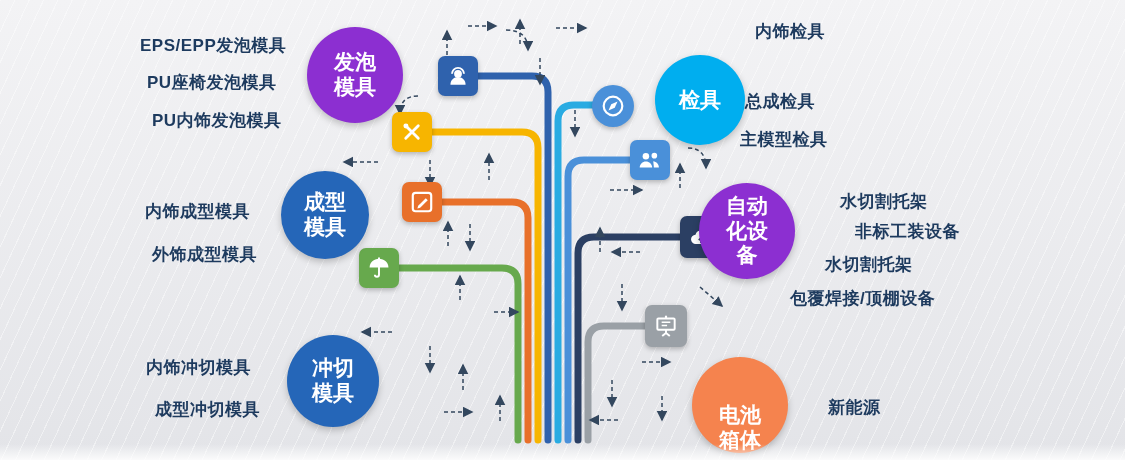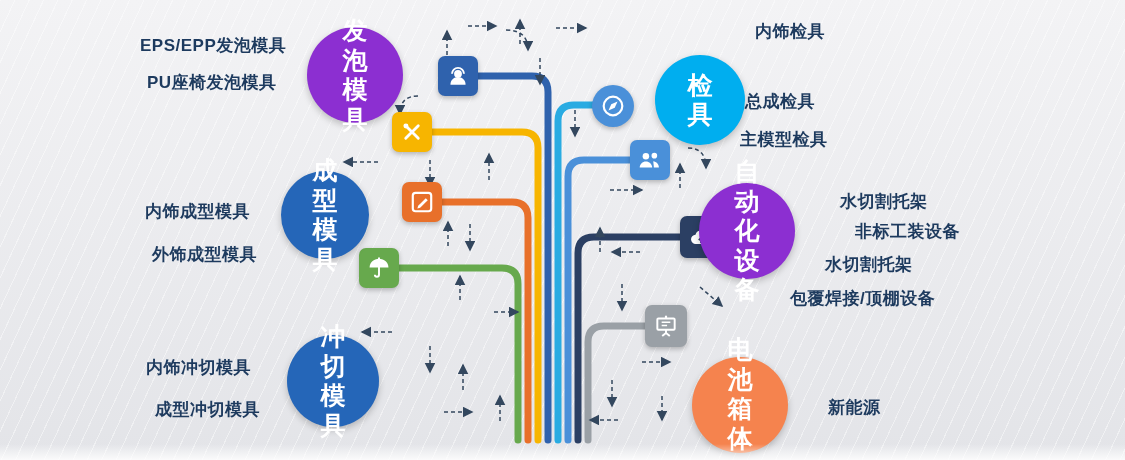--- a/index.html
+++ b/index.html
@@ -11,21 +11,21 @@
       linear-gradient(#f3f3f5,#e3e4e8);
   }
   #wires{position:absolute;left:0;top:0;z-index:1;}
   .label{
     position:absolute;z-index:4;white-space:nowrap;
     font-size:17px;font-weight:600;color:#1d3a5e;letter-spacing:.5px;
   }
   .bubble{
     position:absolute;z-index:5;border-radius:50%;
     display:flex;align-items:center;justify-content:center;
-    color:#fff;font-weight:bold;font-size:25px;line-height:1.18;text-align:center;
+    color:#fff;font-weight:bold;font-size:21px;line-height:1.18;text-align:center;
     box-shadow:0 3px 7px rgba(0,0,0,.22);
   }
   .bubble span{display:block;width:48px;word-break:break-all;}
   .bubble.purple{background:#8c2fd1;}
   .bubble.blue{background:#2566b8;}
   .bubble.cyan{background:#00aeef;}
   .bubble.orange{background:#f5834e;align-items:flex-end;}
   .sq{
     position:absolute;z-index:3;width:40px;height:40px;border-radius:7px;
     display:flex;align-items:center;justify-content:center;
@@ -89,20 +89,21 @@
       <path d="M618 420 H590"></path>
       <path d="M662 396 V420"></path>
       <path d="M506 30 Q528 30 528 50"></path>
       <path d="M418 96 Q400 96 400 114"></path>
       <path d="M688 148 Q706 148 706 168"></path>
     </g>
   </svg>
 
   <div class="label" style="left:140px;top:34px">EPS/EPP发泡模具</div>
   <div class="label" style="left:147px;top:71px">PU座椅发泡模具</div>
+  <div class="label" style="left:152px;top:109px">PU内饰发泡模具</div>
   <div class="label" style="left:145px;top:200px">内饰成型模具</div>
   <div class="label" style="left:152px;top:243px">外饰成型模具</div>
   <div class="label" style="left:146px;top:356px">内饰冲切模具</div>
   <div class="label" style="left:155px;top:398px">成型冲切模具</div>
 
   <div class="label" style="left:755px;top:20px">内饰检具</div>
   <div class="label" style="left:745px;top:90px">总成检具</div>
   <div class="label" style="left:740px;top:128px">主模型检具</div>
   <div class="label" style="left:840px;top:190px">水切割托架</div>
   <div class="label" style="left:855px;top:220px">非标工装设备</div>

